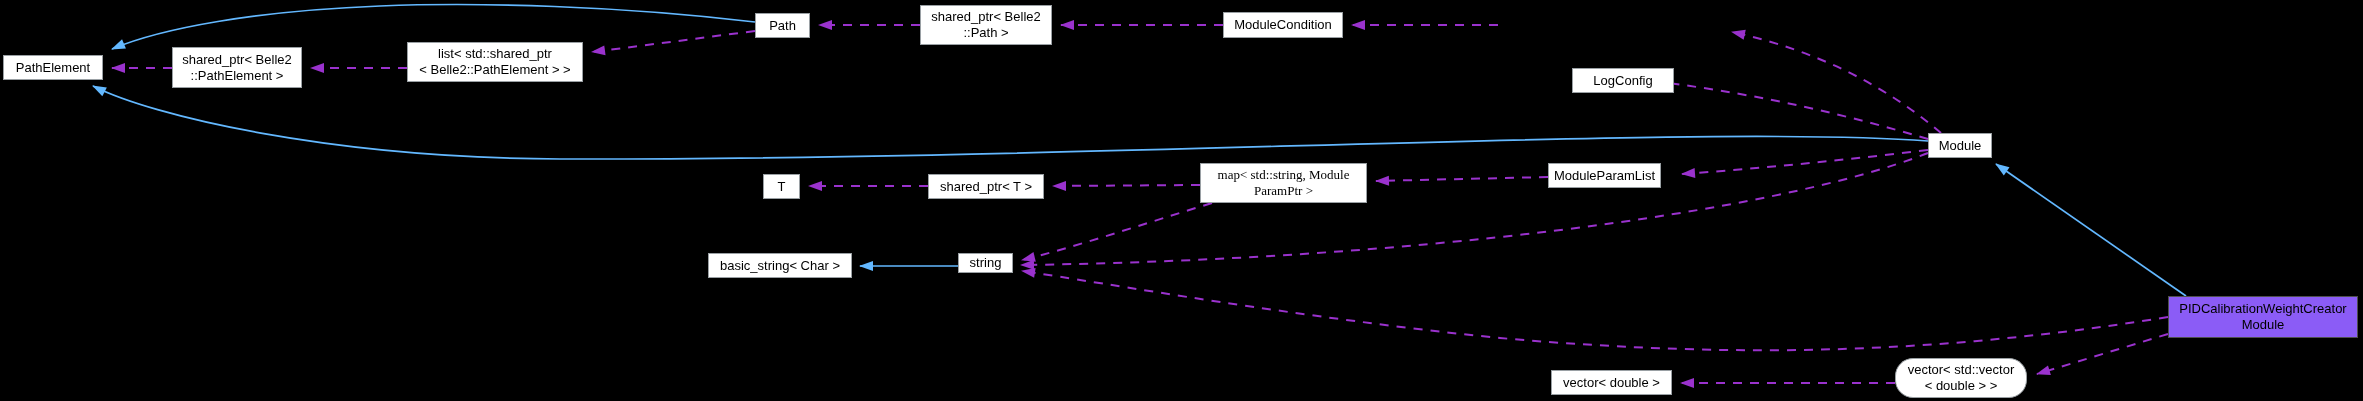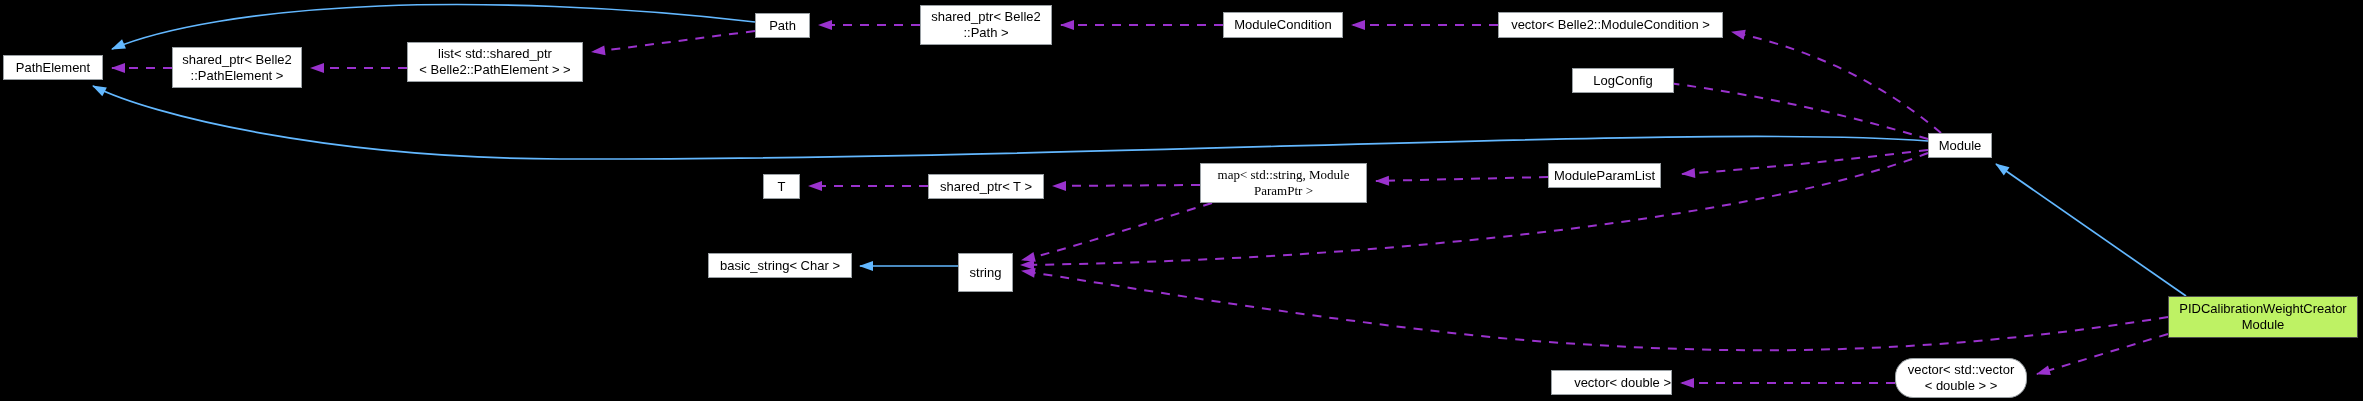--- a/index.html
+++ b/index.html
@@ -2,21 +2,21 @@
 <html><head>
 <meta charset="utf-8">
 <style>
   html,body{margin:0;padding:0;background:#000;}
   #canvas{position:relative;width:2363px;height:401px;background:#000;overflow:hidden;
           font-family:"Liberation Sans",sans-serif;}
   #edges{position:absolute;left:0;top:0;}
   .node{position:absolute;box-sizing:border-box;background:#fff;border:1px solid #9aa0a4;
         color:#000;display:flex;flex-direction:column;align-items:center;justify-content:center;
         text-align:center;font-size:13px;line-height:16px;white-space:nowrap;cursor:pointer;}
-  .node.hl{background:#bef264;border:1px solid #4f4f4f;cursor:default;}
+  .node.hl{background:#8b5cf6;border:1px solid #4f4f4f;cursor:default;}
   .node span{display:block;}
 </style>
 </head>
 <body>
 
 <div id="canvas">
 
   <svg id="edges" width="2363" height="401" viewBox="0 0 2363 401" xmlns="http://www.w3.org/2000/svg">
     <defs>
       <marker id="ab" markerUnits="userSpaceOnUse" markerWidth="18" markerHeight="14" refX="14" refY="6" orient="auto">
@@ -75,23 +75,20 @@
 
   <div class="node" style="left:920px;top:5px;width:132px;height:40px;">
     <span>shared_ptr&lt; Belle2</span>
     <span>::Path &gt;</span>
   </div>
 
   <div class="node" style="left:1223px;top:12px;width:120px;height:26px;">
     <span>ModuleCondition</span>
   </div>
 
-  <div class="node" style="left:1498px;top:12px;width:225px;height:26px;">
-    <span>vector&lt; Belle2::ModuleCondition &gt;</span>
-  </div>
 
   <div class="node" style="left:1572px;top:68px;width:102px;height:25px;">
     <span>LogConfig</span>
   </div>
 
   <div class="node" style="left:1928px;top:133px;width:64px;height:25px;">
     <span>Module</span>
   </div>
 
   <div class="node" style="left:763px;top:174px;width:37px;height:25px;">
@@ -108,30 +105,30 @@
   </div>
 
   <div class="node" style="left:1548px;top:163px;width:113px;height:25px;">
     <span>ModuleParamList</span>
   </div>
 
   <div class="node" style="left:708px;top:253px;width:144px;height:25px;text-align:right;">
     <span>basic_string&lt; Char &gt;</span>
   </div>
 
-  <div class="node" style="left:958px;top:253px;width:55px;height:39px;">
+  <div class="node" style="left:958px;top:253px;width:55px;height:20px;">
     <span>string</span>
   </div>
 
   <div class="node hl" style="left:2168px;top:296px;width:190px;height:42px;">
     <span>PIDCalibrationWeightCreator</span>
     <span>Module</span>
   </div>
 
-  <div class="node" style="left:1551px;top:370px;width:121px;height:25px;align-items:flex-end;">
+  <div class="node" style="left:1551px;top:370px;width:121px;height:25px;">
     <span>vector&lt; double &gt;</span>
   </div>
 
   <div class="node" style="left:1895px;top:358px;width:132px;height:40px;border-radius:18px;">
     <span>vector&lt; std::vector</span>
     <span>&lt; double &gt; &gt;</span>
   </div>
 
 </div>
 

